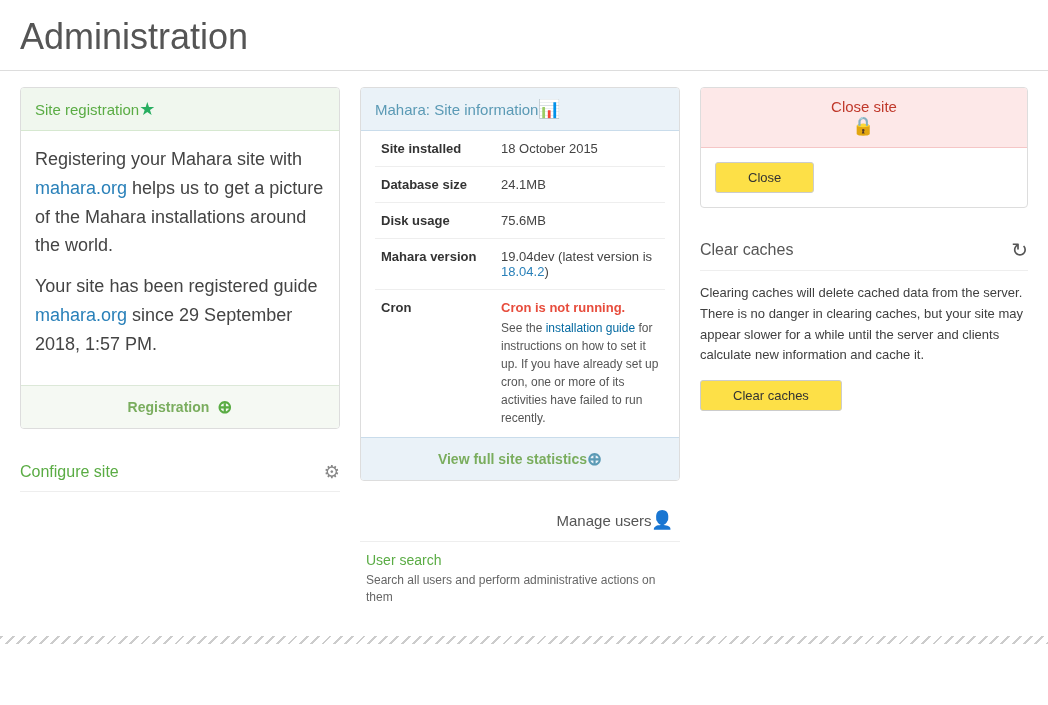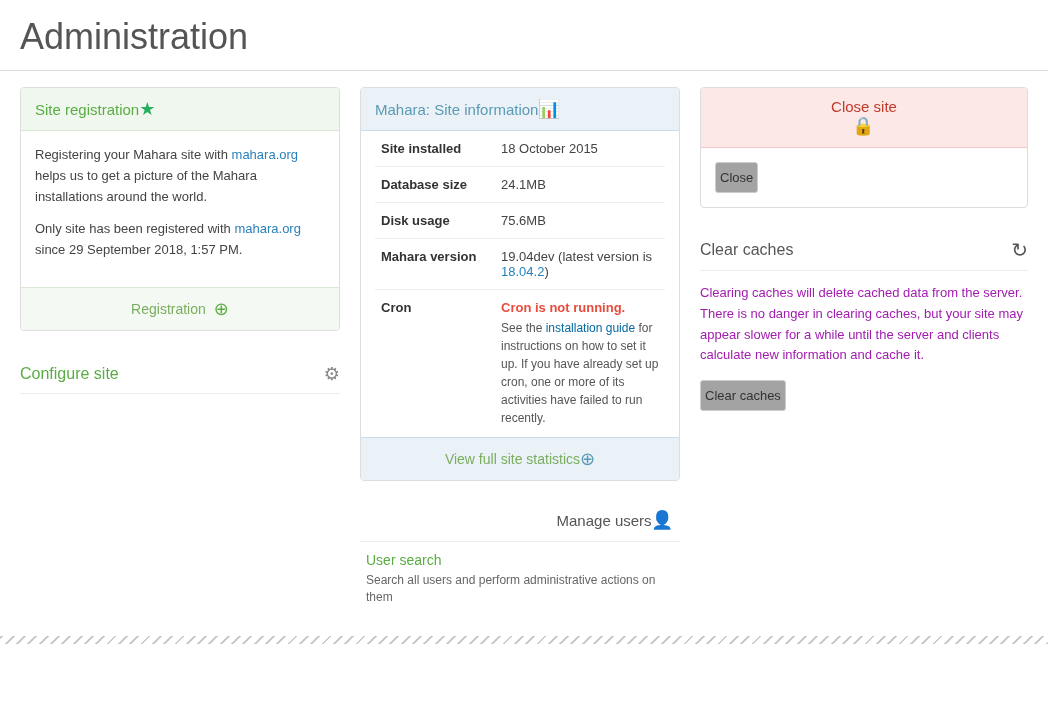--- a/index.html
+++ b/index.html
@@ -76,29 +76,30 @@
     .panel-body {
       padding: 14px;
     }
     .panel-footer {
       padding: 10px 14px;
       background: #f5f9f3;
       border-top: 1px solid #dce8d8;
       display: flex;
       align-items: flex-end;
       justify-content: center;
+      font-weight: bold;
     }
     .panel-footer.blue-footer {
       background: #eaf2f8;
       border-top: 1px solid #c9dceb;
     }
 
     
     .site-reg-text {
-      font-size: 13px;
+      font-size: 18px;
       line-height: 1.6;
       color: #444;
       margin-bottom: 12px;
     }
     .site-reg-text a {
       color: #2980b9;
       text-decoration: none;
     }
 
     
@@ -189,23 +190,23 @@
       text-decoration: none;
     }
     .mahara-version a {
       color: #2980b9;
       text-decoration: none;
     }
 
     
     .btn {
       display: inline-block;
-      padding: 7px 4px;
+      padding: 7px 32px;
       border: 1px solid #ccc;
-      background: #a3a3a3;
+      background: #fde047;
       color: #333;
       border-radius: 3px;
       cursor: pointer;
       font-size: 13px;
       text-decoration: none;
     }
 
     
     .close-site-text {
       font-size: 13px;
@@ -223,21 +224,21 @@
       border-bottom: 1px solid #eee;
       margin-bottom: 12px;
     }
     .clear-caches-header h3 {
       color: #555;
       font-size: 16px;
       font-weight: 500;
     }
     .clear-caches-text {
       font-size: 13px;
-      color: #a21caf;
+      color: #404040;
       line-height: 1.6;
       margin-bottom: 14px;
     }
 
     
     .icon-star {
       color: #27ae60;
       font-size: 18px;
     }
     .icon-chart {
@@ -334,21 +335,21 @@
         <span>Site registration</span>
         <span class="icon-star">★</span>
       </div>
       <div class="panel-body">
         <p class="site-reg-text">
           <span>Registering your Mahara site with</span>
           <a href="#">mahara.org</a>
           <span>helps us to get a picture of the Mahara installations around the world.</span>
         </p>
         <p class="site-reg-text">
-          <span>Only site has been registered with</span>
+          <span>Your site has been registered guide</span>
           <a href="#">mahara.org</a>
           <span>since 29 September 2018, 1:57 PM.</span>
         </p>
       </div>
       <div class="panel-footer">
         <div class="reg-link">
           <a href="#">Registration</a>
           <span class="icon-plus-circle" style="margin-left:8px;">⊕</span>
         </div>
       </div>

